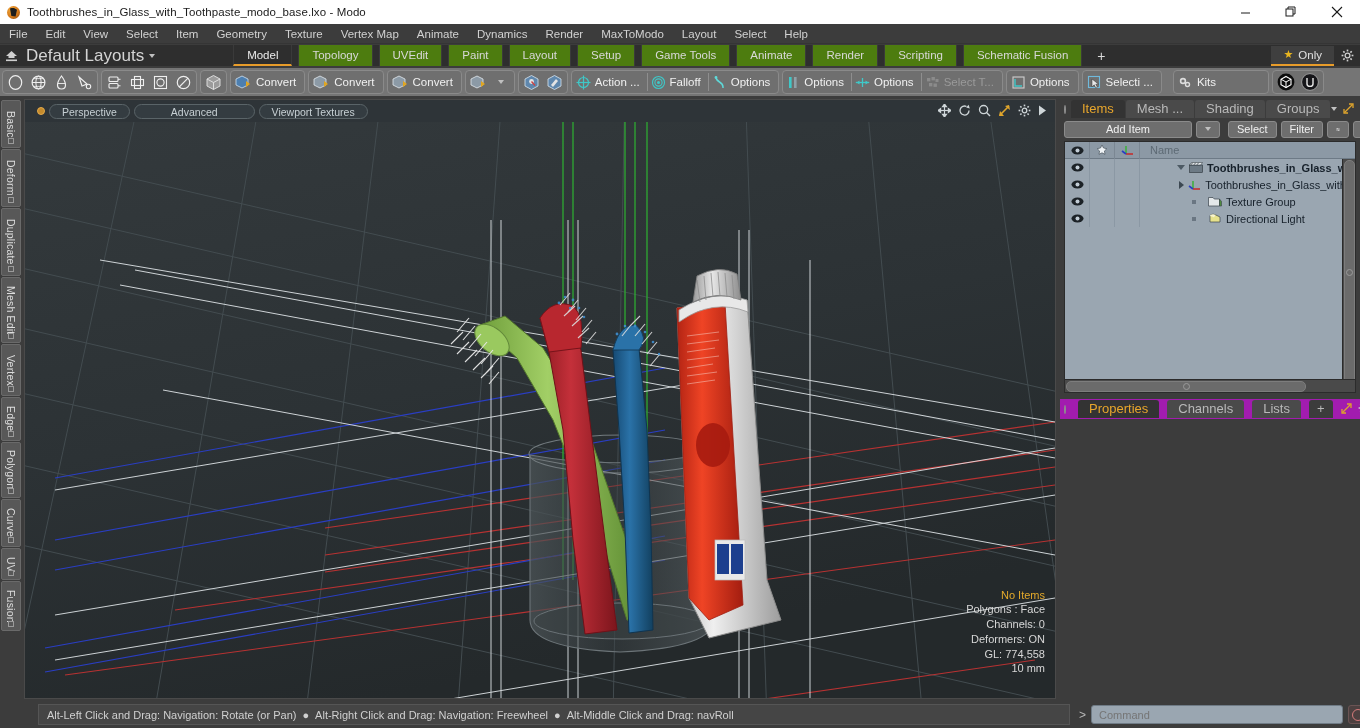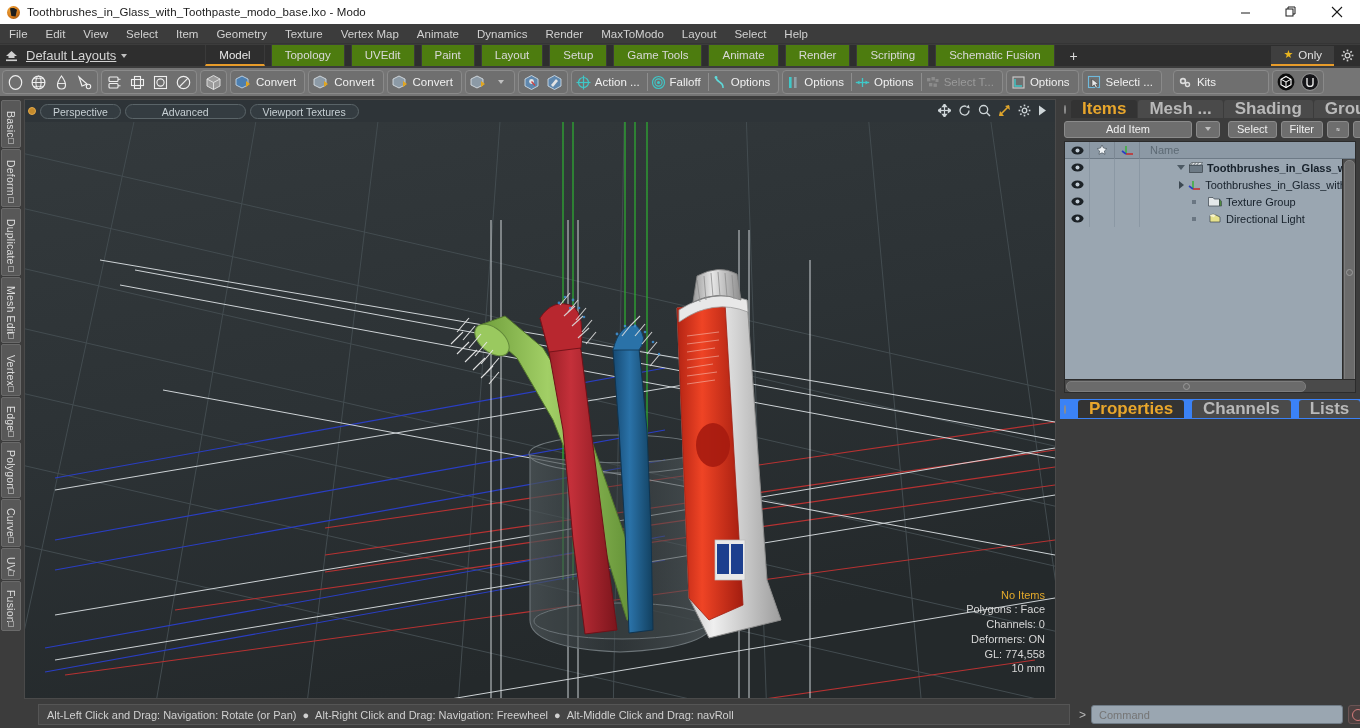--- a/index.html
+++ b/index.html
@@ -37,21 +37,21 @@
     background:#3c3c3c; display:flex; align-items:center; border-bottom:1px solid #353535;
   }
   .menu-item{ padding:0 9px; height:20px; line-height:20px; font-size:11.5px; color:#d2d2d2; white-space:nowrap; }
 
   
   .layoutbar{
     position:absolute; left:0; top:45px; width:1360px; height:21px;
     background:#2e2e2e; display:flex; align-items:center;
   }
   .home-ico{ width:22px;height:21px;display:flex;align-items:center;justify-content:center;color:#c9c9c9;font-size:11px;}
-  .layout-sel{ padding:0 6px 0 4px; font-size:13px; color:#d4d4d4; display:flex;align-items:center;gap:5px;text-decoration:underline;}
+  .layout-sel{ padding:0 6px 0 4px; font-size:17px; color:#d4d4d4; display:flex;align-items:center;gap:5px;}
   .caret{ width:0;height:0;border-left:3.5px solid transparent;border-right:3.5px solid transparent;border-top:4px solid #c0c0c0;}
   .lt-tabs{ display:flex; margin-left:72px; gap:6px; }
   .lt-tab{
     height:21px; line-height:21px; padding:0 13px; background:#4d7c0f; color:#d8d8d8;
     font-size:11.5px; white-space:nowrap; border-left:1px solid #3a3a3a;border-right:1px solid #3a3a3a;
   }
   .lt-tab.active{ background:#2e2e2e; color:#eaeaea; border-bottom:2px solid #e89c2a; }
   .lt-plus{ width:26px;height:21px;display:flex;align-items:center;justify-content:center;color:#dcdcdc;font-size:14px;}
   .only-btn{
     margin-left:auto; height:20px; display:flex;align-items:center;gap:5px;
@@ -86,42 +86,42 @@
     width:20px; margin:0 1px 1px 1px; background:#585858; color:#ddd;
     writing-mode:vertical-rl; text-orientation:mixed;
     display:flex; align-items:center; justify-content:center;
     font-size:10.5px; letter-spacing:.2px; border-radius:2px;
     border:1px solid #6a6a6a; position:relative; padding:4px 0;
   }
   .vtab:after{content:"";position:absolute;bottom:3px;left:50%;transform:translateX(-50%);width:4px;height:4px;border:1px solid #9a9a9a;}
 
   
   .vp-wrap{ position:absolute; left:24px; top:99px; width:1032px; height:600px; background:#2a2f32; border:1px solid #4a4a4a; }
-  .vp-head{ position:absolute;left:0;top:0;width:100%;height:22px;background:#2e3438;display:flex;align-items:center;gap:4px;padding-left:3px;z-index:6;}
+  .vp-head{ position:absolute;left:0;top:0;width:100%;height:22px;background:#2e3438;display:flex;align-items:center;gap:4px;padding-left:12px;z-index:6;}
   .vp-dot{ width:8px;height:8px;border-radius:50%;background:#c58b2c;border:1px solid #e3a94a;}
   .vp-tab{
     height:15px;line-height:14px;padding:0 12px;border:1px solid #5a6468;border-radius:8px;
     background:#343c41;color:#c7d0d4;font-size:10.5px;white-space:nowrap;
   }
   .vp-icons{ margin-left:auto; display:flex; align-items:center; gap:7px; padding-right:8px; color:#cfd6d9; }
   .vp-canvas{ position:absolute; left:0; top:0; width:100%; height:100%; }
 
   .stats{
     position:absolute; right:10px; bottom:22px; text-align:right; z-index:5;
     font-size:11px; color:#d7d7d7; line-height:14.7px; font-family:"Liberation Sans", sans-serif;
   }
   .stats .noitems{ color:#e3a92b; }
 
   
   .rpanel{ position:absolute; left:1060px; top:99px; width:300px; height:600px; background:#3c3c3c; }
   .rp-tabs{ height:20px; display:flex; align-items:center; background:#3c3c3c; padding-left:4px; gap:1px;}
   .rp-circ{ width:9px;height:9px;border-radius:50%;border:1px solid #8d8d8d;margin-right:4px;}
   .rp-tab{
-    height:18px;line-height:18px;padding:0 11px;background:#4a4a4a;color:#b9b9b9;font-size:17px;
-    border-top-left-radius:3px;border-top-right-radius:3px;white-space:nowrap;font-weight:bold;
+    height:18px;line-height:18px;padding:0 11px;background:#4a4a4a;color:#b9b9b9;font-size:13px;
+    border-top-left-radius:3px;border-top-right-radius:3px;white-space:nowrap;
   }
   .rp-tab.active{ background:#333333; color:#e8a62c; }
   .rp-tools{ margin-left:auto; display:flex; align-items:center; gap:6px; padding-right:5px; color:#c5c5c5; font-size:11px;}
   .rp-row{ height:20px; display:flex; align-items:center; gap:4px; padding:0 4px; background:#3c3c3c;}
   .btn-g{
     height:17px;background:#6e6e6e;border:1px solid #8b8b8b;border-radius:3px;color:#f0f0f0;
     font-size:11px;display:flex;align-items:center;justify-content:center;padding:0 8px;
   }
   .btn-add{ flex:0 0 128px; }
   .btn-dd{ width:24px; }
@@ -144,21 +144,21 @@
   .tw-dot{width:4px;height:4px;background:#6a7682;}
   .eye{ width:13px;height:9px; }
 
   .tree-hsb{ position:absolute;left:0;bottom:0;width:100%;height:13px;background:#4a4a4a;border-top:1px solid #2b2b2b; }
   .tree-hsb .thumb{ height:11px;margin:1px;width:240px;background:#6b6b6b;border:1px solid #7d7d7d;border-radius:5px;display:flex;align-items:center;justify-content:center;}
   .tree-hsb .thumb:after{content:"";width:5px;height:5px;border-radius:50%;border:1px solid #9a9a9a;}
   .tree-vsb{ position:absolute;right:0;top:17px;width:13px;bottom:13px;background:#4a4a4a;border-left:1px solid #2b2b2b;}
   .tree-vsb .thumb{ width:11px;margin:1px;height:225px;background:#6b6b6b;border:1px solid #7d7d7d;border-radius:5px;display:flex;align-items:center;justify-content:center;}
   .tree-vsb .thumb:after{content:"";width:5px;height:5px;border-radius:50%;border:1px solid #9a9a9a;}
 
-  .rp-tabs2{ height:20px; display:flex; align-items:center; background:#3b82f6; padding-left:4px; gap:8px; margin-top:6px;}
+  .rp-tabs2{ height:20px; display:flex; align-items:center; background:#a21caf; padding-left:4px; gap:8px; margin-top:6px;}
 
   
   .statusbar{ position:absolute;left:12px;top:701px;width:1360px;height:27px;background:#3c3c3c;display:flex;align-items:center;}
   .sb-left{ margin-left:26px; flex:1; height:21px; background:#454545; border:1px solid #555; display:flex; align-items:center; padding-left:8px; }
   .sb-text{ font-size:11px;color:#d0d0d0; white-space:nowrap; }
   .sb-sep{ color:#d0d0d0; padding:0 6px; }
   .sb-right{ width:302px; height:27px; display:flex; align-items:center; gap:5px; padding:0 5px; }
   .sb-gt{ color:#b8b8b8; font-size:12px; padding-left:4px;}
   .cmd{ flex:1; height:19px; background:#9aa6b1; border:1px solid #6f7b86; border-radius:3px; display:flex; align-items:center; padding-left:7px; color:#5f6b76; font-size:11px; }
   .rec{ width:19px;height:19px;border-radius:3px;background:#4d4040;border:1px solid #6a5454;display:flex;align-items:center;justify-content:center;}

